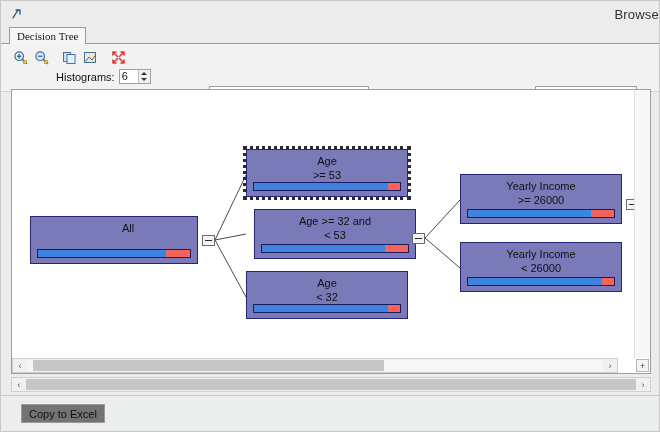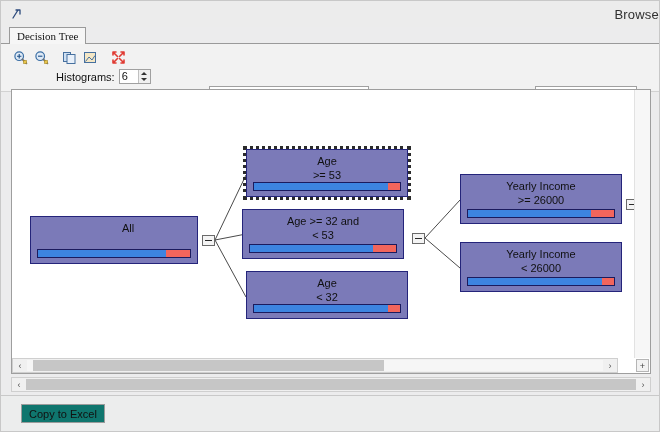--- a/index.html
+++ b/index.html
@@ -457,21 +457,21 @@
     background: #eceded;
     border-top: 1px solid #c9c9c9;
     box-sizing: border-box;
   }
   #copy-excel-btn {
     position: absolute;
     left: 20px;
     top: 8px;
     min-width: 68px;
     height: 19px;
-    background: #0f766e;
+    background: #737373;
     border: 1px solid #9b9b9b;
     font-size: 11px;
     color: #111;
     font-family: "Liberation Sans", sans-serif;
     cursor: default;
     padding: 0 7px;
   }
 </style>
 </head>
 <body>
@@ -618,21 +618,21 @@
           <span class="minus"></span>
         </div>
         <div class="node selected" style="left: 234px; top: 59px; width: 162px; height: 48px;">
           <div class="node-label">Age
 &gt;= 53</div>
           <div class="node-hist">
             <div class="hist-blue" style="width: 92%;"></div>
             <div class="hist-red" style="width: 8%;"></div>
           </div>
         </div>
-        <div class="node" style="left: 230px; top: 119px; width: 162px; height: 50px;">
+        <div class="node" style="left: 242px; top: 119px; width: 162px; height: 50px;">
           <div class="node-label">Age &gt;= 32 and
 &lt; 53</div>
           <div class="node-hist">
             <div class="hist-blue" style="width: 84%;"></div>
             <div class="hist-red" style="width: 16%;"></div>
           </div>
         </div>
         <div class="expander" style="left: 400px; top: 143px;">
           <span class="minus"></span>
         </div>

